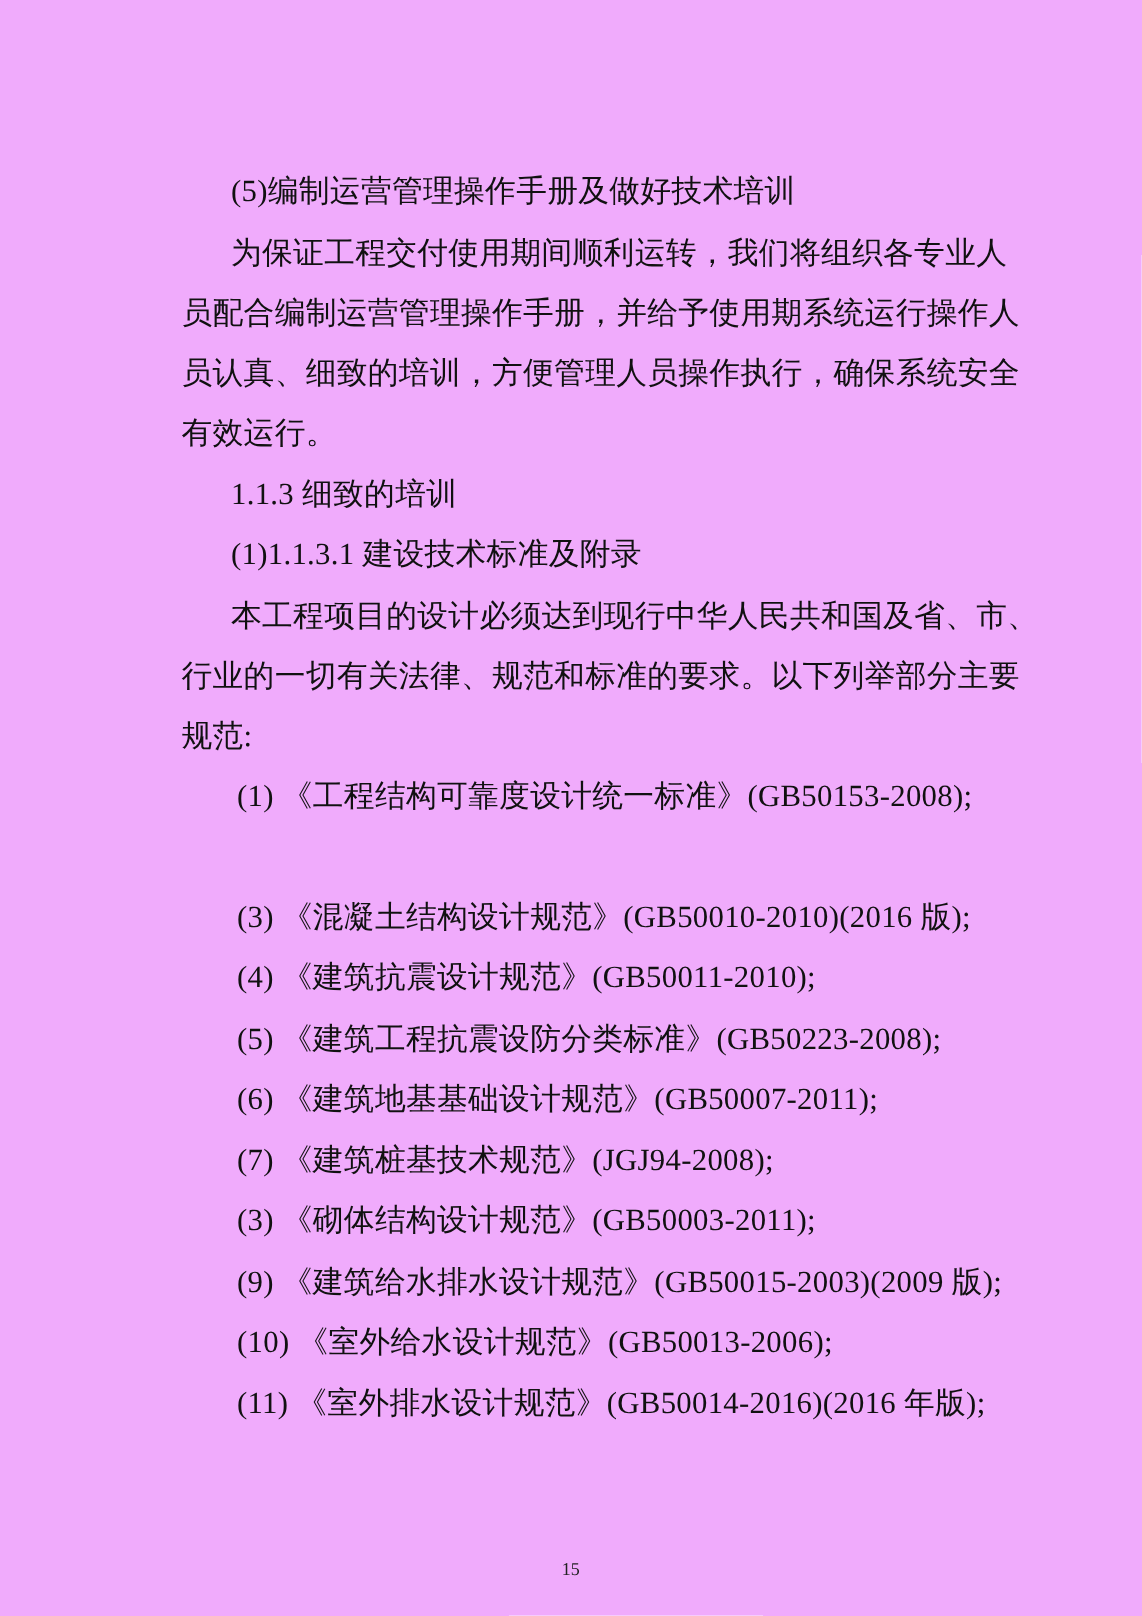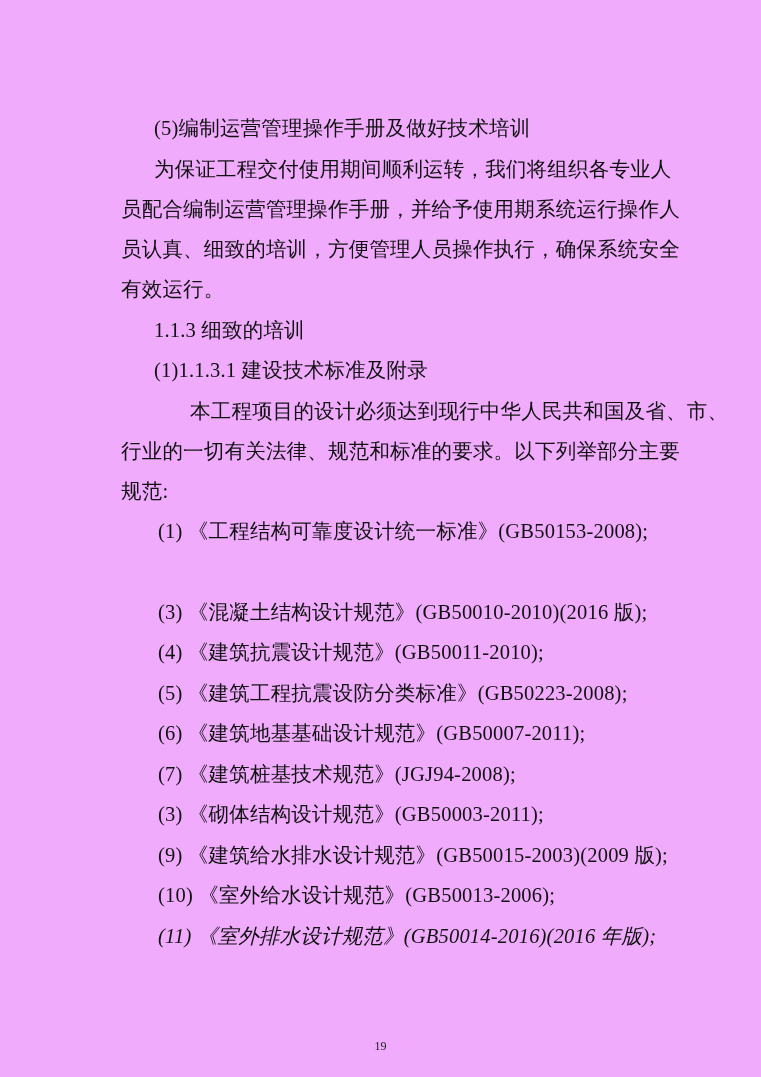--- a/index.html
+++ b/index.html
@@ -51,29 +51,29 @@
   <div class="line indent" style="top:115px;">(5)编制运营管理操作手册及做好技术培训</div>
 
   <div class="line indent" style="top:156px;">为保证工程交付使用期间顺利运转，我们将组织各专业人</div>
   <div class="line full" style="top:196px;">员配合编制运营管理操作手册，并给予使用期系统运行操作人</div>
   <div class="line full" style="top:236px;">员认真、细致的培训，方便管理人员操作执行，确保系统安全</div>
   <div class="line full" style="top:276px;">有效运行。</div>
 
   <div class="line indent" style="top:317px;">1.1.3 细致的培训</div>
   <div class="line indent" style="top:357px;">(1)1.1.3.1 建设技术标准及附录</div>
 
-  <div class="line indent" style="top:398px;margin-left:36px;">本工程项目的设计必须达到现行中华人民共和国及省、市、</div>
+  <div class="line indent" style="top:398px;">本工程项目的设计必须达到现行中华人民共和国及省、市、</div>
   <div class="line full" style="top:438px;">行业的一切有关法律、规范和标准的要求。以下列举部分主要</div>
   <div class="line full" style="top:478px;">规范:</div>
 
   <div class="line ref" style="top:518px;">(1) 《工程结构可靠度设计统一标准》(GB50153-2008);</div>
   <div class="line ref" style="top:599px;">(3) 《混凝土结构设计规范》(GB50010-2010)(2016 版);</div>
   <div class="line ref" style="top:639px;">(4) 《建筑抗震设计规范》(GB50011-2010);</div>
   <div class="line ref" style="top:680px;">(5) 《建筑工程抗震设防分类标准》(GB50223-2008);</div>
   <div class="line ref" style="top:720px;">(6) 《建筑地基基础设计规范》(GB50007-2011);</div>
   <div class="line ref" style="top:761px;">(7) 《建筑桩基技术规范》(JGJ94-2008);</div>
   <div class="line ref" style="top:801px;">(3) 《砌体结构设计规范》(GB50003-2011);</div>
   <div class="line ref" style="top:842px;">(9) 《建筑给水排水设计规范》(GB50015-2003)(2009 版);</div>
   <div class="line ref" style="top:882px;">(10) 《室外给水设计规范》(GB50013-2006);</div>
-  <div class="line ref" style="top:923px;font-style:italic;">(11) 《室外排水设计规范》(GB50014-2016)(2016 年版);</div>
+  <div class="line ref" style="top:923px;">(11) 《室外排水设计规范》(GB50014-2016)(2016 年版);</div>
 
-  <div class="page-number">19</div>
+  <div class="page-number">15</div>
 </div>
 
 </body></html>

